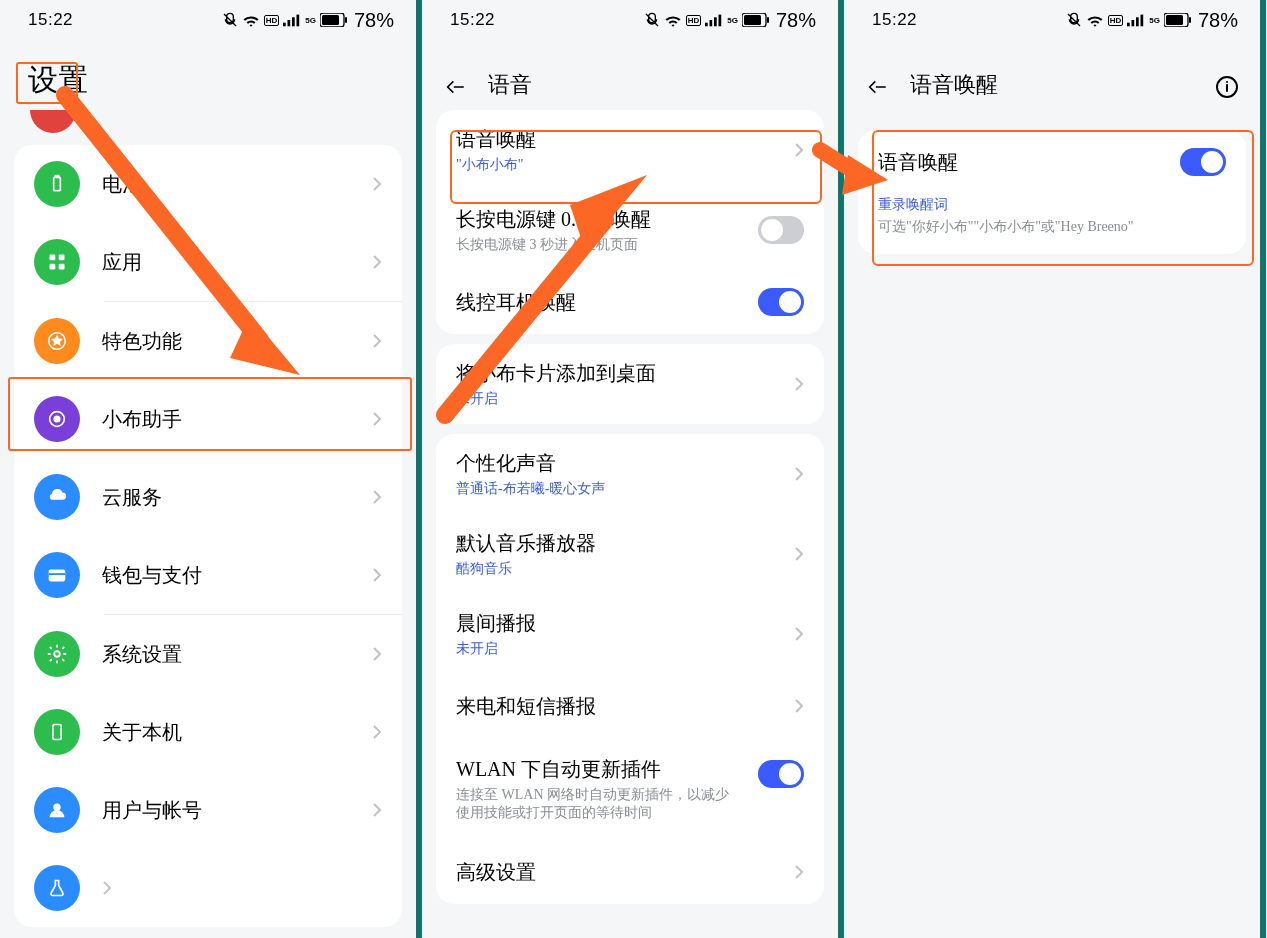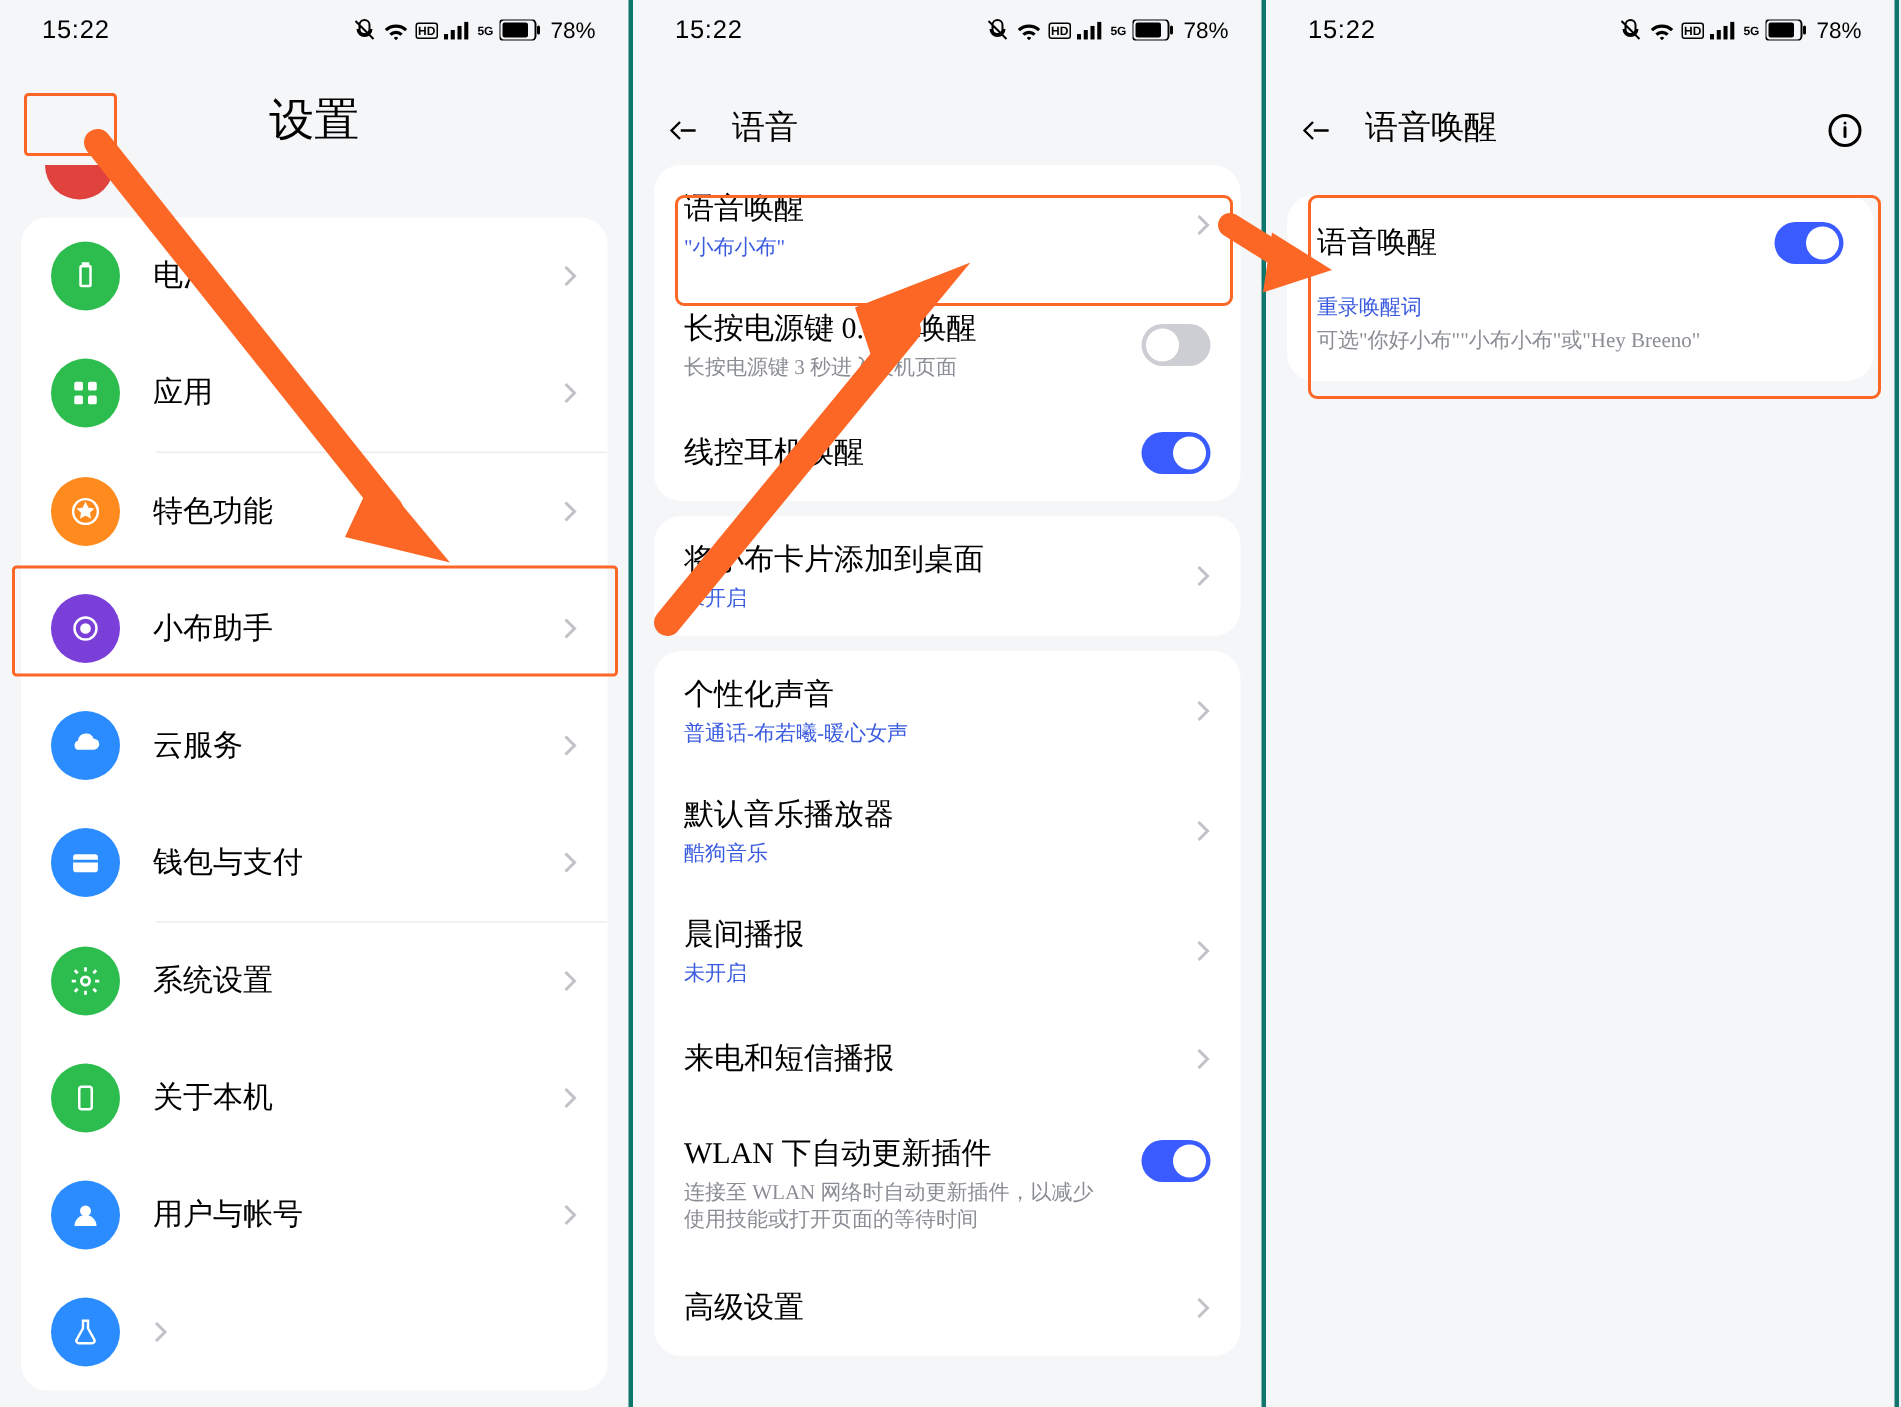--- a/index.html
+++ b/index.html
@@ -10,54 +10,53 @@
     height: 938px;
     display: flex;
     position: relative;
   }
   .phone {
     width: 422px;
     height: 938px;
     background: #f5f6f8;
     position: relative;
     overflow: hidden;
-    border-right: 3px solid #0f766e;
+    border-right: 6px solid #0f766e;
   }
   .phone:last-child { border-right: none; }
 
   
   .status-bar {
     height: 40px;
     display: flex;
     align-items: center;
     justify-content: space-between;
     padding: 0 22px 0 28px;
     font-size: 17px;
     color: #000;
     font-family: -apple-system, BlinkMacSystemFont, sans-serif;
     font-weight: 500;
   }
   .status-left { letter-spacing: 0.5px; }
   .status-right { display: flex; align-items: center; gap: 4px; font-size: 14px; justify-content: center; }
   .status-right svg { display: inline-block; vertical-align: middle; }
-  .battery-pct { font-size: 15px; margin-left: 2px; }
+  .battery-pct { font-size: 20px; margin-left: 2px; }
 
   
   .header {
     height: 60px;
     display: flex;
     align-items: flex-end;
     padding: 0 20px;
     gap: 20px;
   }
   .header-title-big {
     font-size: 30px;
     padding: 20px 28px 10px;
     color: #000;
-    text-align: center;
   }
   .header-title {
     font-size: 22px;
     color: #000;
   }
   .back-arrow {
     width: 26px; height: 26px;
     display:flex;align-items:center;justify-content:center;
   }
   .info-btn {

